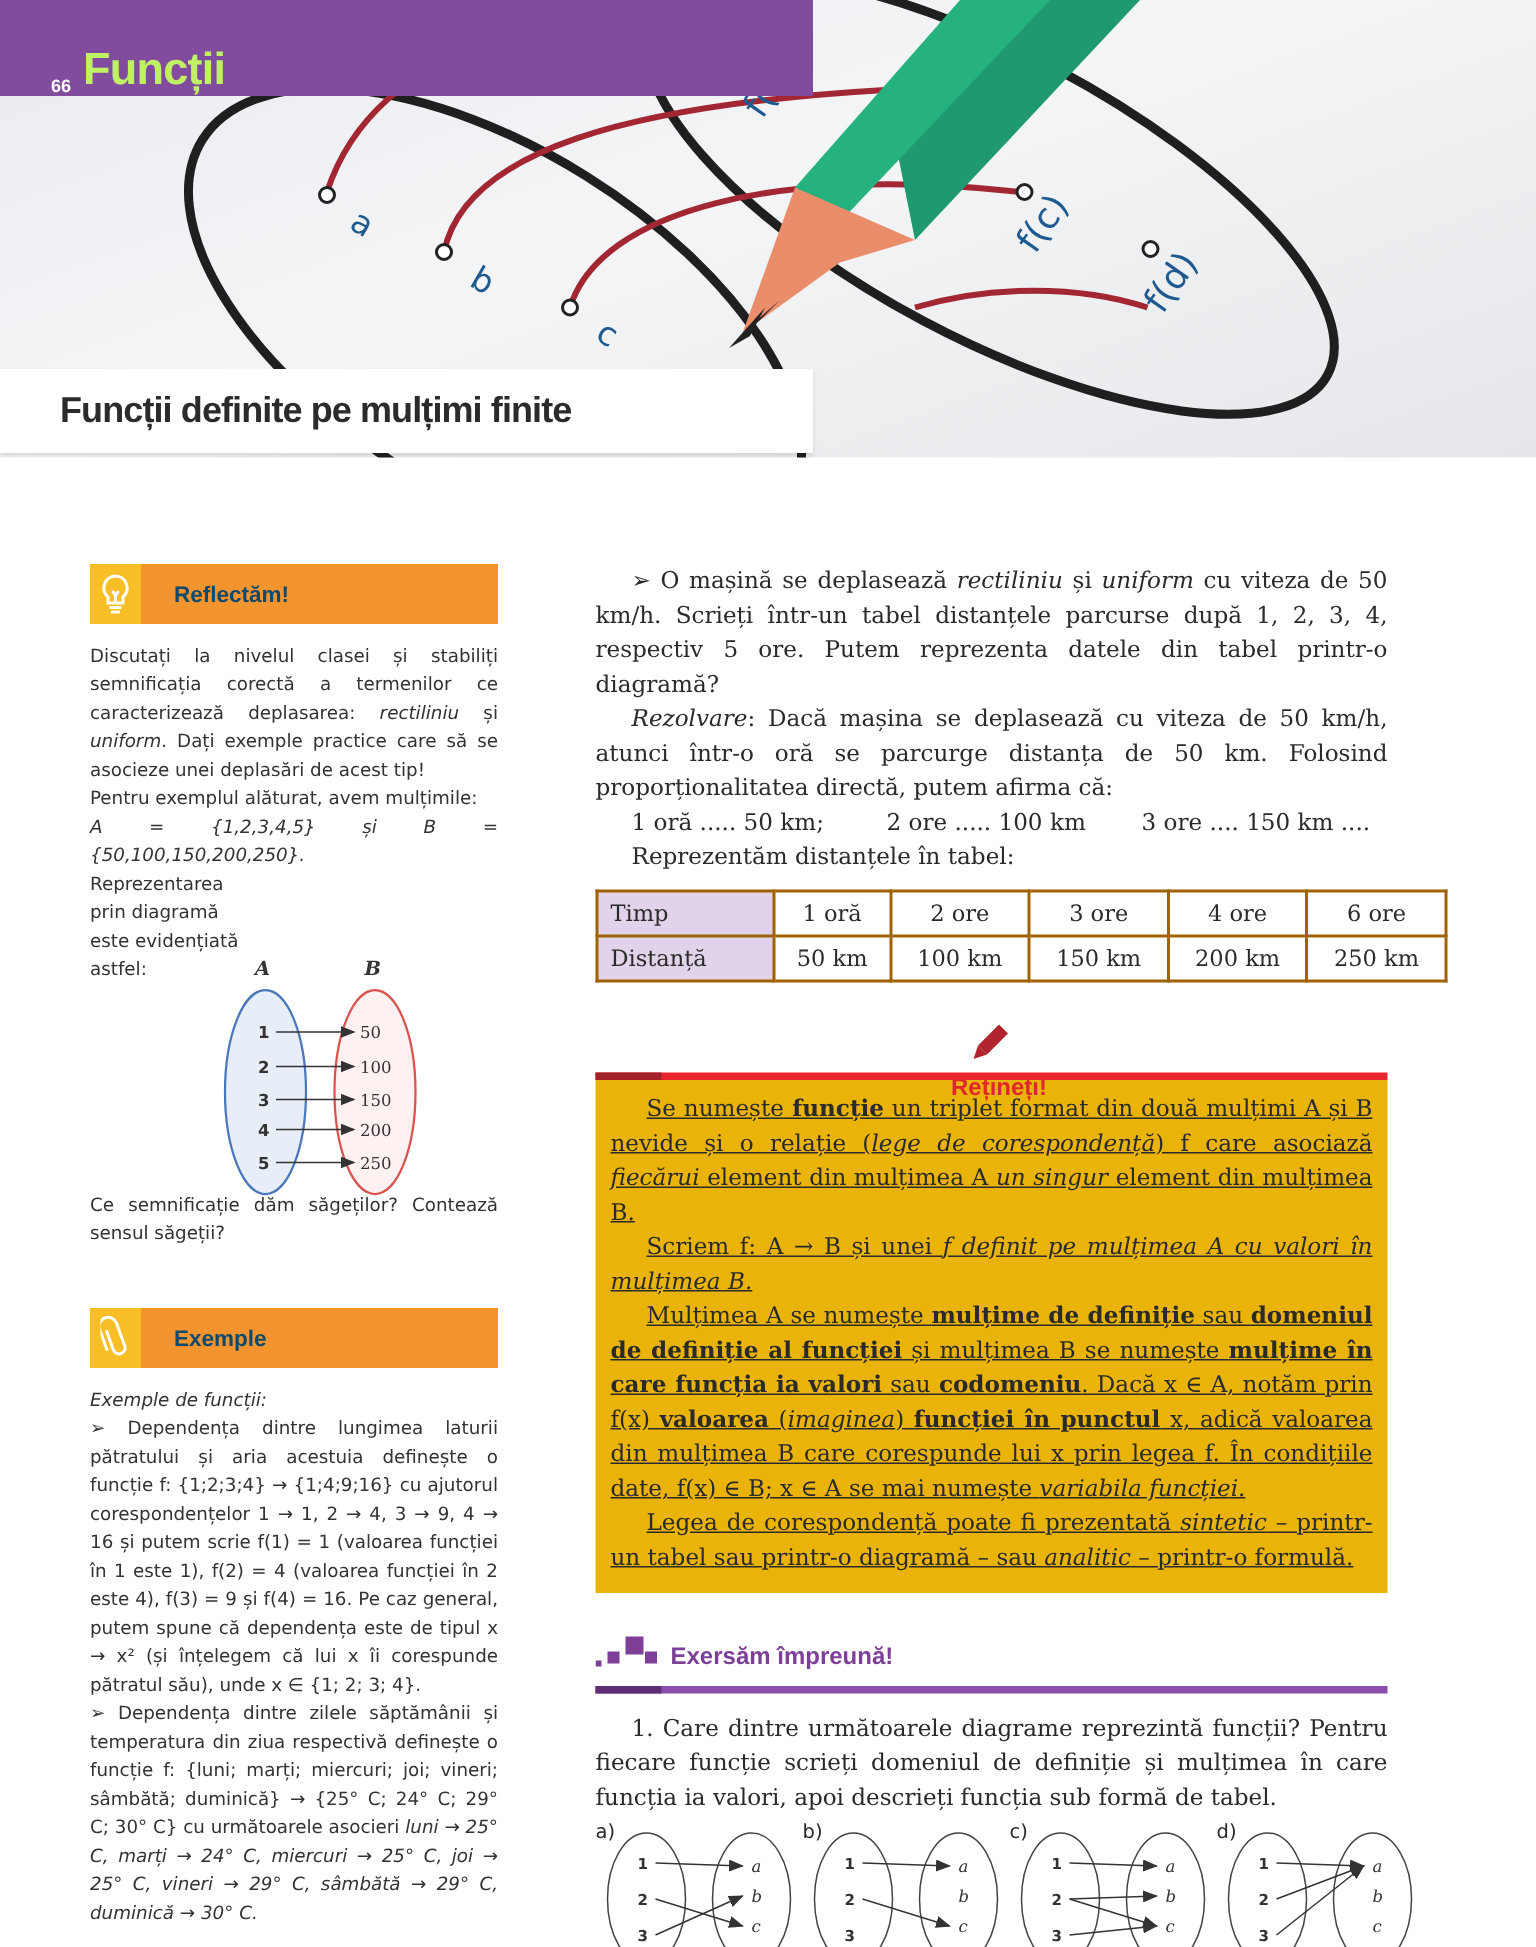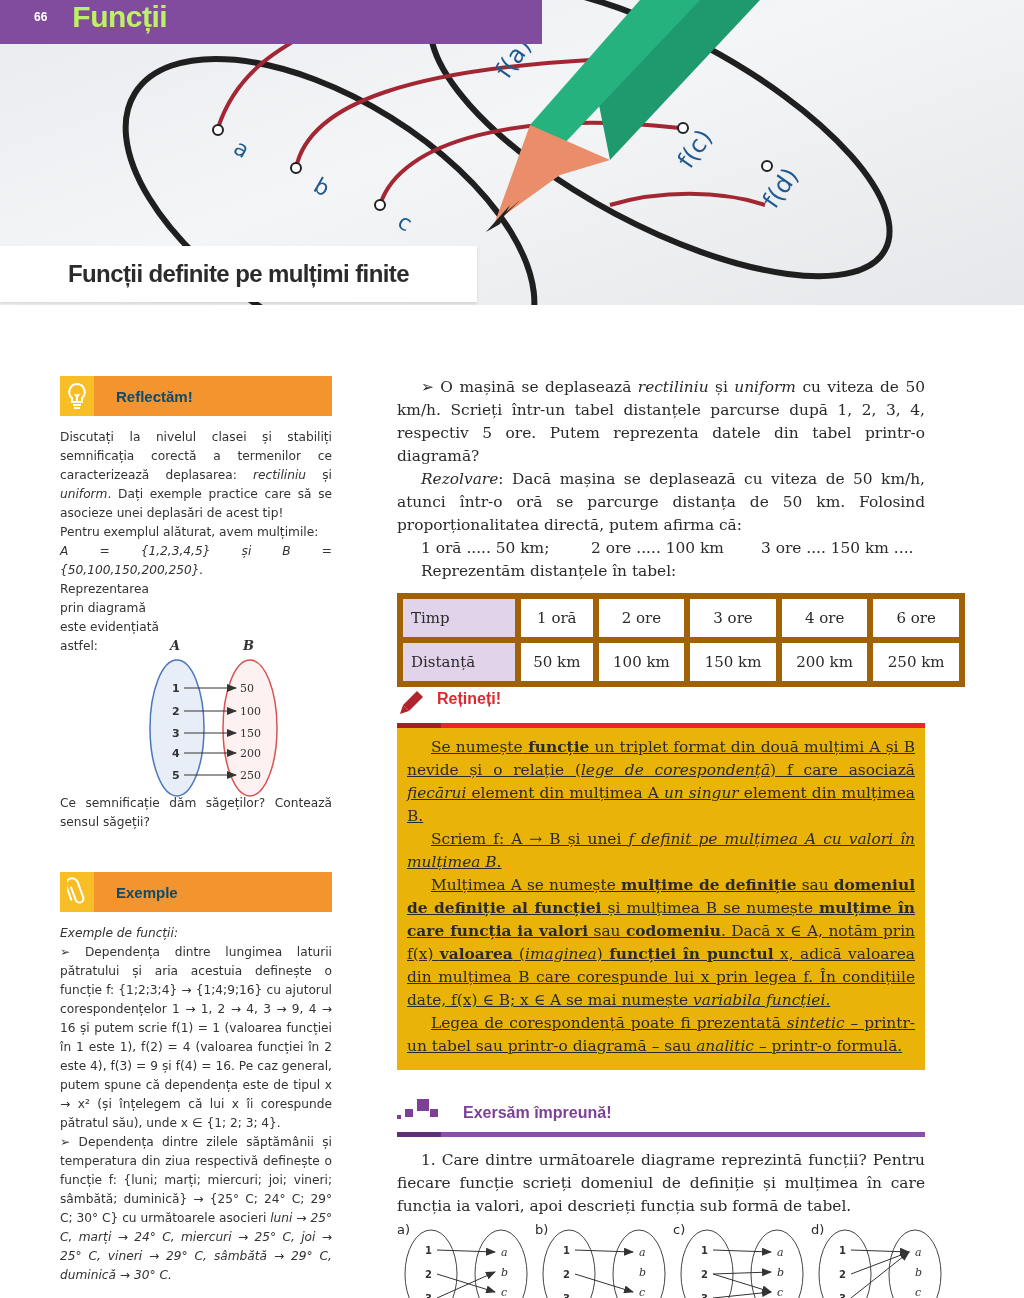--- a/index.html
+++ b/index.html
@@ -2,53 +2,53 @@
 <html><head>
 <meta charset="utf-8">
 <style>
   * { box-sizing: border-box; margin: 0; padding: 0; }
   html, body { width: 1024px; height: 1298px; background: #fff; overflow: hidden; }
   body { position: relative; font-family: "Liberation Sans", sans-serif; color: #2a2a2a; }
 
   
   .hero { position: absolute; left: 0; top: 0; width: 1024px; height: 305px; background: linear-gradient(160deg, #e9ebef 0%, #f4f5f7 45%, #e6e7ea 100%); overflow: hidden; }
   .hero svg { position: absolute; left: 0; top: 0; }
-  .chapter-bar { position: absolute; left: 0; top: 0; width: 542px; height: 44px; background: #824c9e; display: flex; align-items: flex-start; padding-left: 34px; gap: 17px; }
+  .chapter-bar { position: absolute; left: 0; top: 0; width: 542px; height: 64px; background: #824c9e; display: flex; align-items: flex-end; padding-left: 34px; }
   .chapter-bar .pg { color: #fff; font-size: 12px; font-weight: bold; margin-right: 8px; margin-top: 10px; }
   .chapter-bar .ttl { color: #bef264; font-size: 30px; font-weight: bold; letter-spacing: -0.5px; }
-  .lesson-box { position: absolute; left: 0; top: 246px; width: 477px; height: 56px; background: #fff; display: flex; align-items: center; padding-left: 68px; box-shadow: 0 2px 3px rgba(0,0,0,0.12); }
+  .lesson-box { position: absolute; left: 0; top: 246px; width: 542px; height: 56px; background: #fff; display: flex; align-items: center; padding-left: 40px; box-shadow: 0 2px 3px rgba(0,0,0,0.12); }
   .lesson-box h1 { font-size: 24px; font-weight: bold; color: #2b2b2b; letter-spacing: -0.6px; }
 
   
   .left { position: absolute; left: 60px; top: 376px; width: 272px; font-family: "DejaVu Sans", sans-serif; font-size: 12.2px; line-height: 19px; color: #333; }
   .banner { display: flex; height: 40px; }
   .banner .ic { width: 34px; background: #f7be26; display: flex; align-items: center; justify-content: center; }
   .banner .lbl { flex: 1; background: #f3942f; color: #0c4a6e; font-weight: bold; font-size: 15px; display: flex; align-items: center; padding-left: 22px; font-family: "Liberation Sans", sans-serif; }
   .left p { text-align: justify; }
   .left .it { font-style: italic; }
   .diag1 { position: relative; height: 160px; }
 
   
   .right { position: absolute; left: 357px; top: 376px; width: 568px; font-family: "DejaVu Serif", serif; font-size: 15.4px; line-height: 23px; color: #2a2a2a; padding-left: 40px; }
   .right p { text-align: justify; }
   .ind { text-indent: 24px; }
   .it { font-style: italic; }
   .b { font-weight: bold; }
   .dots-row { display: flex; padding-left: 24px; }
   .dots-row span { display: inline-block; }
   table.dist { border-collapse: collapse; width: 568px; margin-top: 10px; font-size: 15px; }
-  table.dist td { border: 6px solid #a16207; height: 44px; text-align: center; }
+  table.dist td { border: 2px solid #a16207; height: 30px; text-align: center; }
   table.dist td.hd { background: #e0d3ea; text-align: left; padding-left: 8px; width: 118px; }
-  .ret-head { display: flex; align-items: flex-start; height: 30px; }
+  .ret-head { display: flex; align-items: center; margin-top: 24px; height: 30px; flex-direction: column; }
   .ret-head .lbl { color: #e0262f; font-family: "Liberation Sans", sans-serif; font-weight: bold; font-size: 16px; margin-left: 10px; }
   .rule-red { height: 5px; background: #e8242c; position: relative; margin-top: 6px; }
   .rule-red::before { content: ""; position: absolute; left: 0; top: 0; width: 44px; height: 5px; background: #a22028; }
   .ret-box { background: #eab308; padding: 8px 10px 12px 10px; text-decoration: underline; }
   .ex-head { display: flex; align-items: center; margin-top: 28px; height: 28px; }
-  .ex-head .lbl { color: #7d3f98; font-family: "Liberation Sans", sans-serif; font-weight: bold; font-size: 16px; margin-left: 24px; }
+  .ex-head .lbl { color: #7d3f98; font-family: "Liberation Sans", sans-serif; font-weight: bold; font-size: 16px; margin-left: 8px; }
   .rule-purple { height: 5px; background: #8a4fa8; position: relative; margin-top: 6px; }
   .rule-purple::before { content: ""; position: absolute; left: 0; top: 0; width: 44px; height: 5px; background: #5e2f74; }
   .diagrams { display: flex; justify-content: space-between; margin-top: 4px; }
   .dg { position: relative; width: 138px; height: 96px; }
   .dg .tag { position: absolute; left: 0; top: -4px; font-family: "DejaVu Sans", sans-serif; font-size: 13px; }
 </style>
 </head>
 <body>
 
 <div class="hero">

